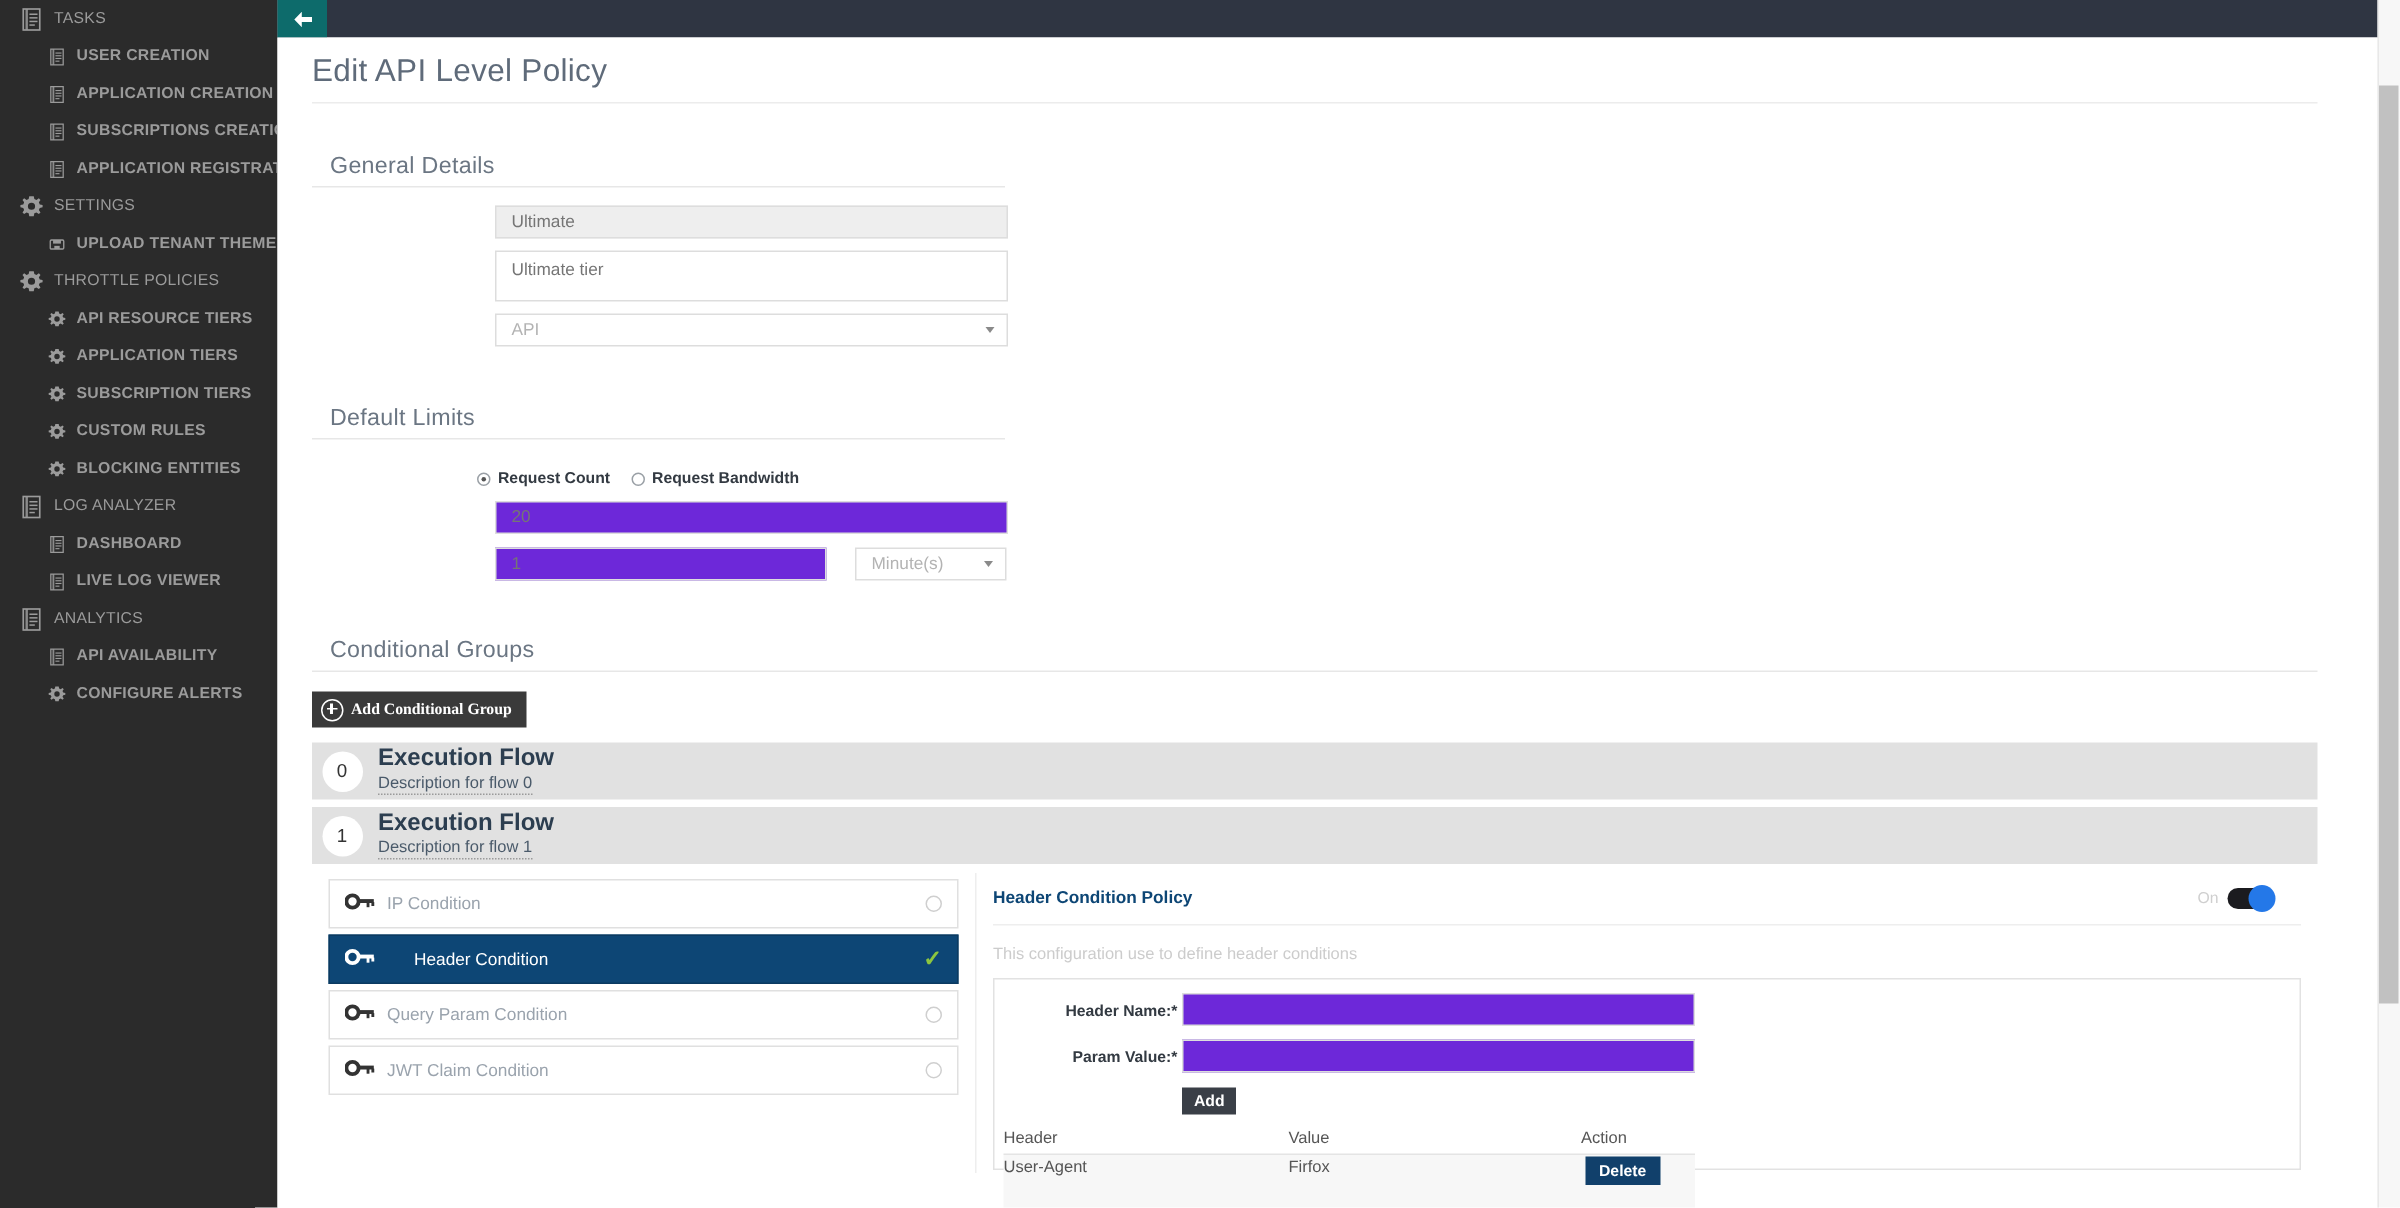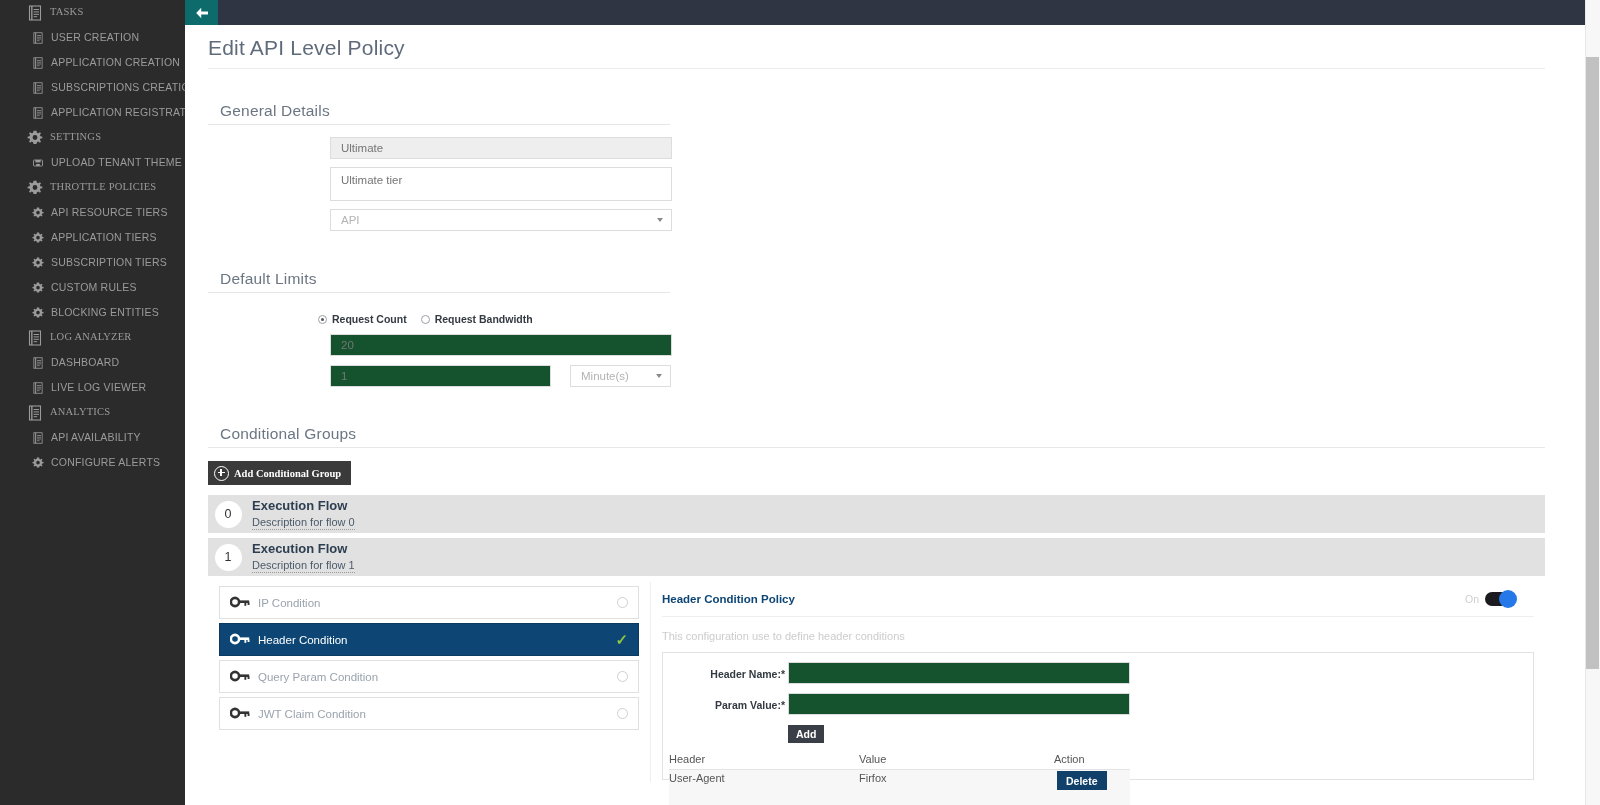--- a/index.html
+++ b/index.html
@@ -21,22 +21,22 @@
   }
   .nav-item {
     display: flex; align-items: center;
     height: 25px;
     color: #9b9b9b;
     font-size: 10.5px;
     letter-spacing: .2px;
     cursor: pointer;
     white-space: nowrap;
   }
-  .nav-item.parent { padding-left: 27px; font-family: Liberation Serif, serif; }
-  .nav-item.child  { padding-left: 32px; }
+  .nav-item.parent { padding-left: 13px; }
+  .nav-item.child  { padding-left: 32px; font-weight: bold; }
   .nav-item .nico {
     display: inline-flex; align-items: center; justify-content: center;
     margin-right: 7px;
     flex: 0 0 auto;
   }
   .nav-item.parent .nico { width: 16px; height: 16px; }
   .nav-item.child  .nico { width: 12px; height: 12px; }
   .nav-item .nlabel { line-height: 1; }
 
   
@@ -95,21 +95,21 @@
     display: inline-block;
     width: 9px; height: 9px; border-radius: 50%;
     background: #222; color: #fff;
     font-size: 7px; line-height: 9px; text-align: center;
     font-weight: bold; vertical-align: -1px;
     margin-left: 2px;
   }
 
   .finput {
     position: absolute;
-    border: 1px solid #ddd; background: #14532d;
+    border: 1px solid #ddd; background: #6d28d9;
     font-size: 11.5px; color: #b3b3b3;
     padding: 0 10px;
     font-family: "Liberation Sans", sans-serif;
     outline: none;
   }
   .finput.readonly { background: #eeeeee; }
   .ftext {
     position: absolute;
     border: 1px solid #ddd; background: #fff;
     font-size: 11.5px; color: #b3b3b3;
@@ -183,21 +183,21 @@
     flex: 0 0 auto;
   }
   .flow-badge .circ {
     width: 27px; height: 27px; border-radius: 50%;
     background: #fff;
     display: flex; align-items: center; justify-content: center;
     font-size: 12.5px; color: #333; font-weight: 400;
   }
   .flow-text { padding-left: 4px; }
   .flow-name {
-    font-size: 13px; font-weight: bold; color: #2c3e50;
+    font-size: 16px; font-weight: bold; color: #2c3e50;
     line-height: 13px;
   }
   .flow-desc {
     font-size: 11px; color: #4a5a6a; line-height: 14px;
     border-bottom: 1px dotted #9a9a9a;
     display: inline-block;
   }
 
   
   #cond-list { position: absolute; left: 219px; top: 586px; width: 420px; }
@@ -208,21 +208,21 @@
     padding: 0 10px;
     cursor: pointer;
   }
   .cond-item .keyico { width: 24px; flex: 0 0 auto; color: #333; }
   .cond-item .clabel { font-size: 11.5px; color: #9aa3ad; flex: 1 1 auto; padding-left: 4px; }
   .cond-item .radio-o {
     width: 11px; height: 11px; border-radius: 50%;
     border: 1px solid #cfcfcf; background: #fff; flex: 0 0 auto;
   }
   .cond-item.selected {
-    background: #0d4675; border-color: #0b3a61;
+    background: #0d4675; border-color: #0b3a61; gap: 18px;
   }
   .cond-item.selected .clabel { color: #fff; }
   .cond-item.selected .keyico { color: #fff; }
   .cond-item .checkmk { color: #8dc63f; font-size: 15px; line-height: 1; font-weight: bold; }
 
   
   #policy-panel {
     position: absolute; left: 650px; top: 582px;
     width: 895px; height: 200px;
     background: #fff;

